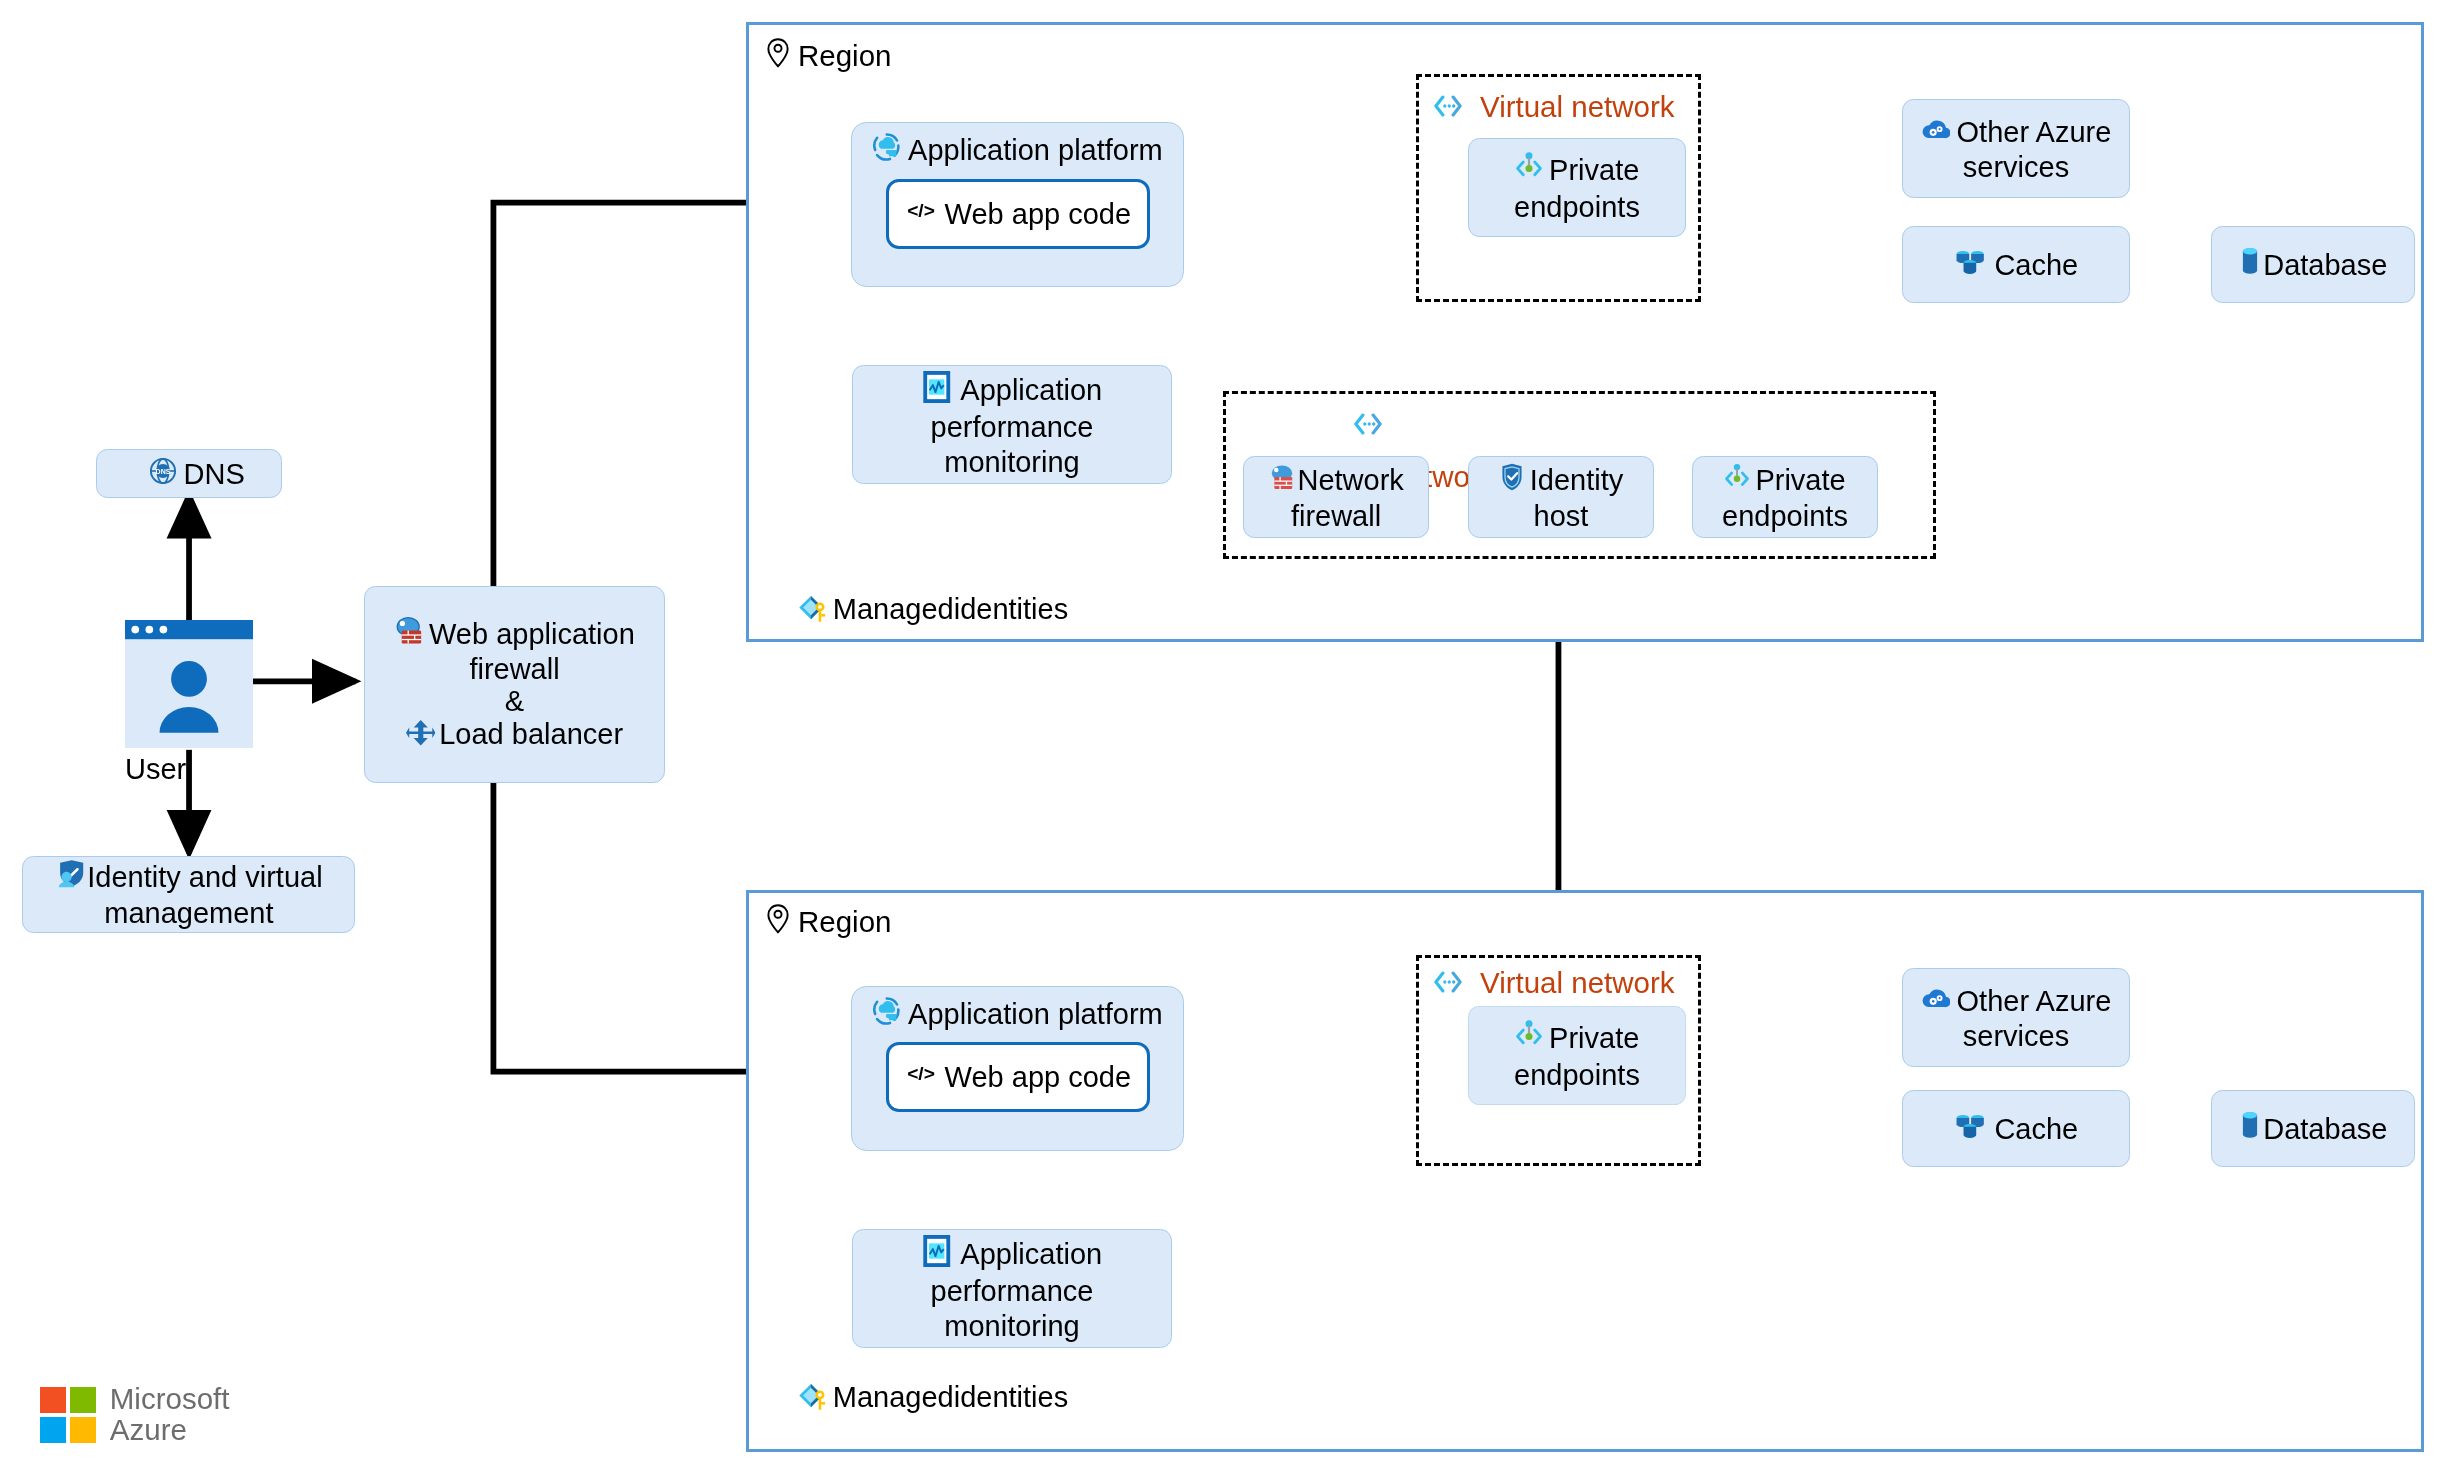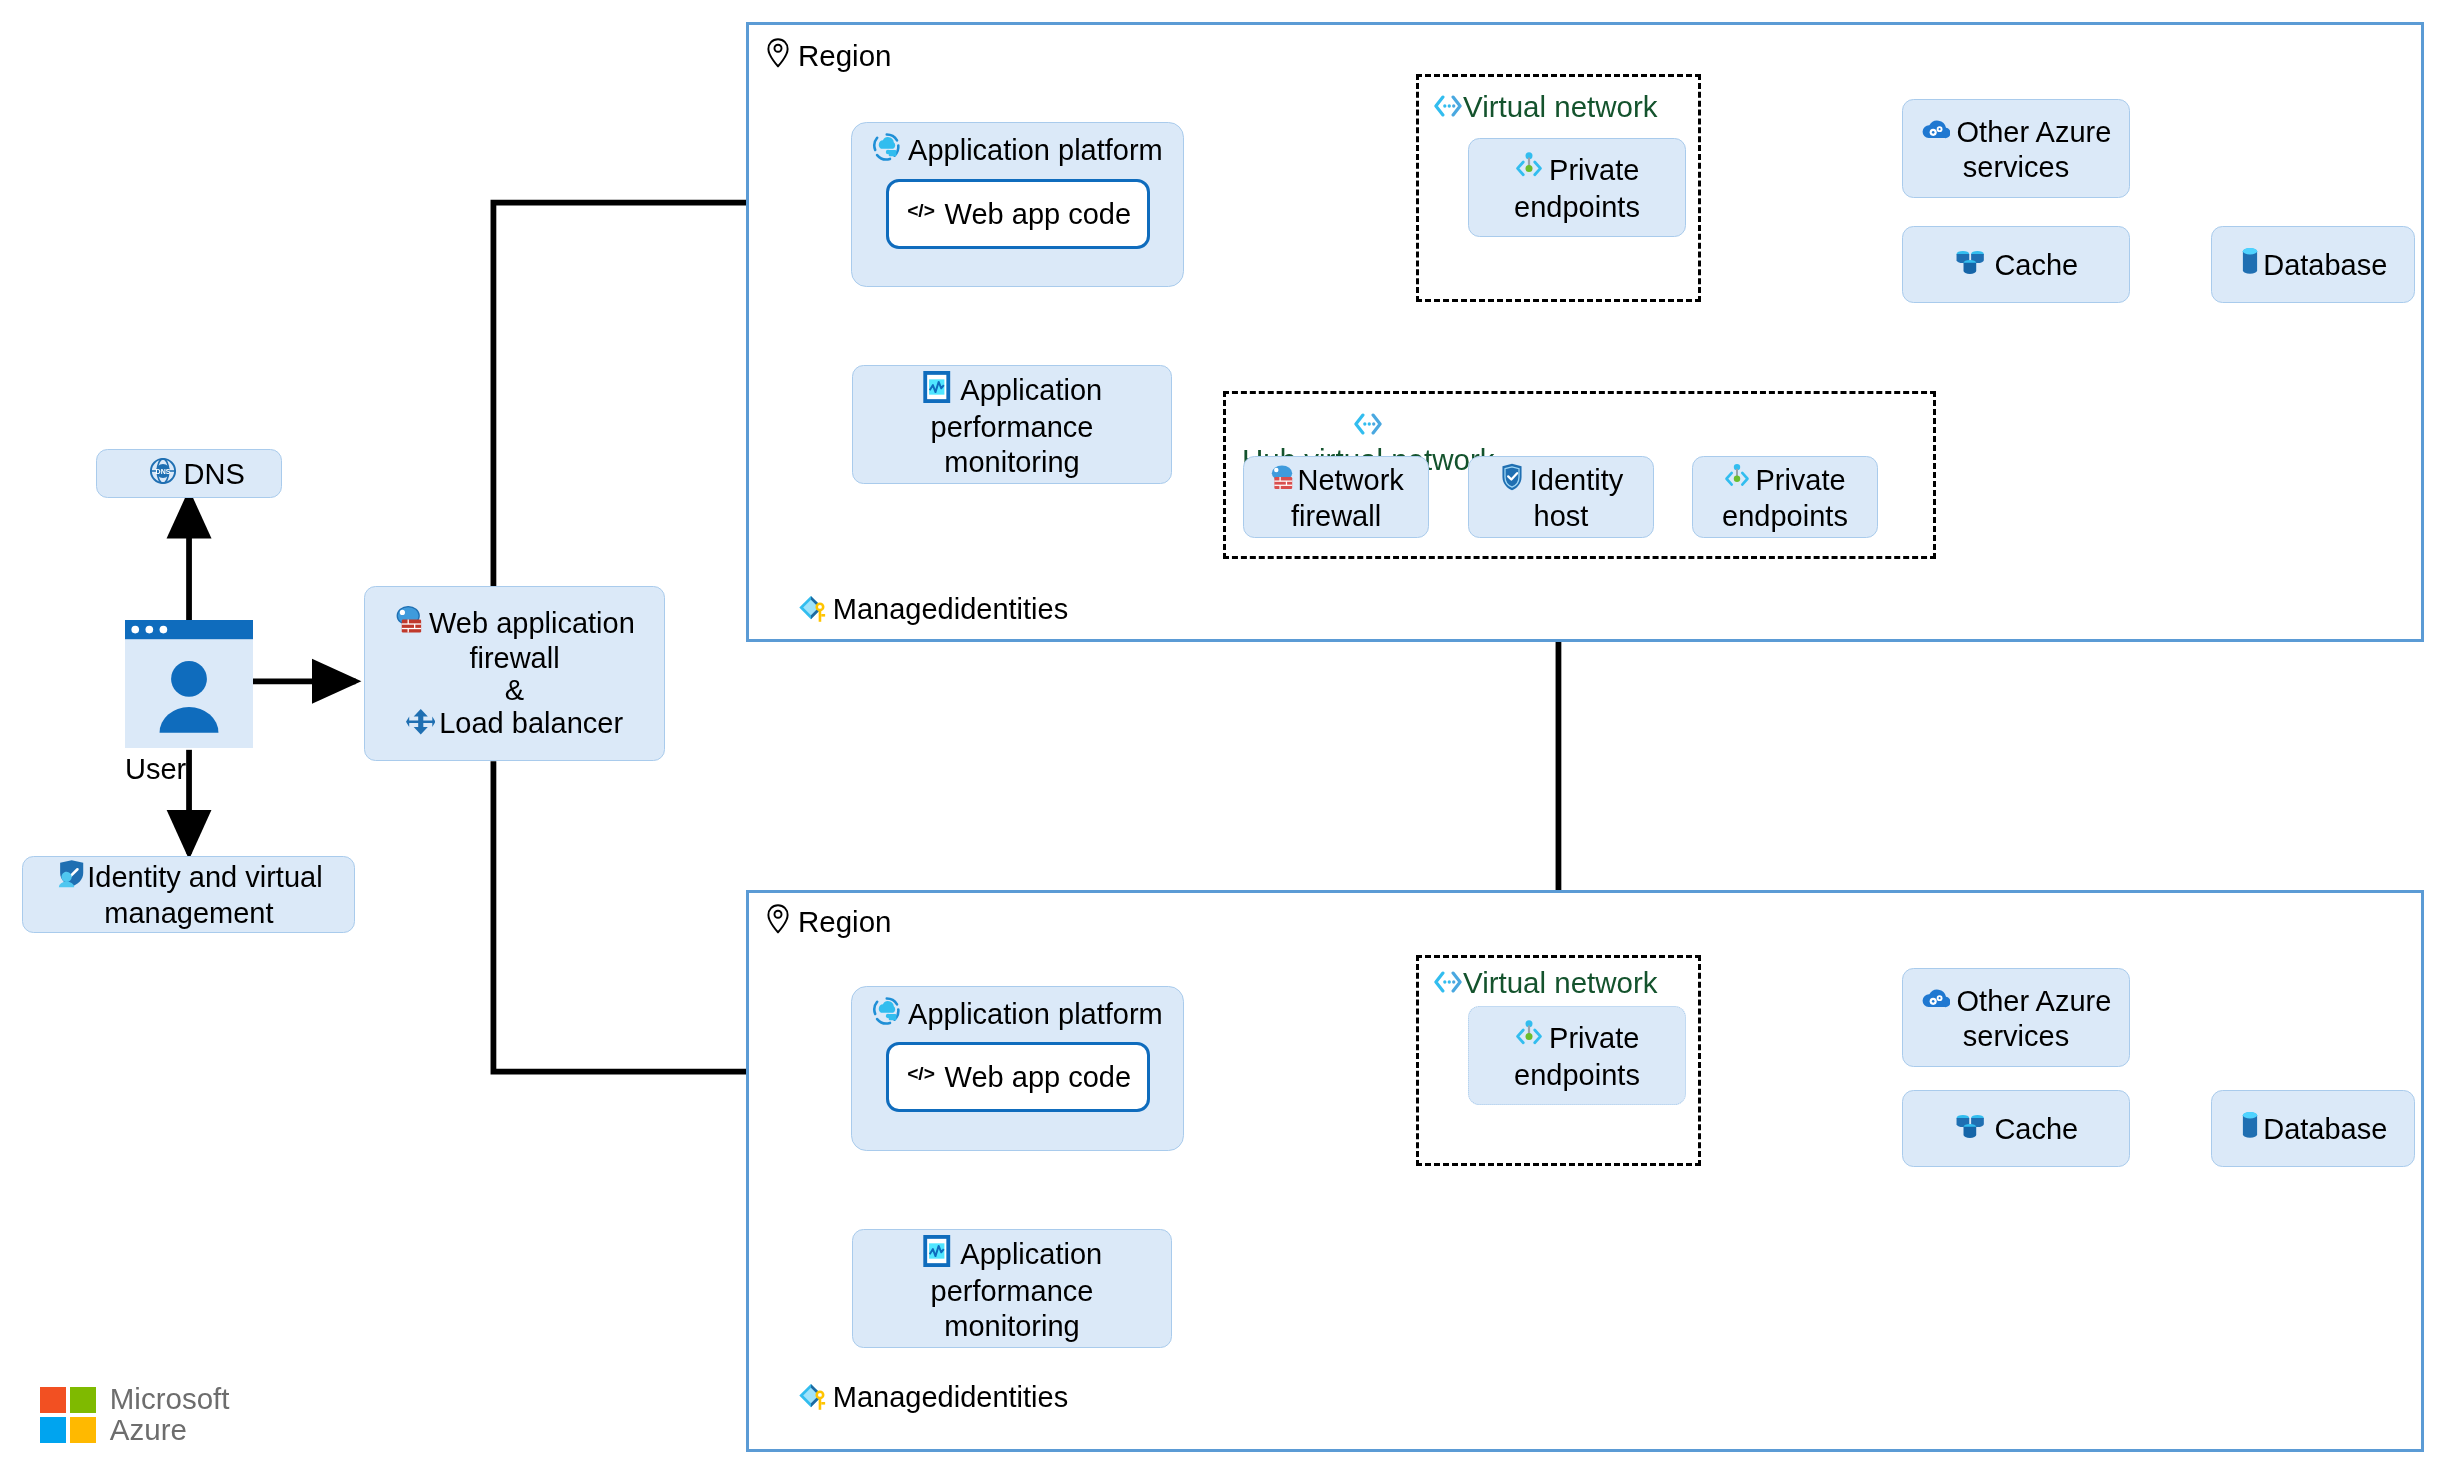--- a/index.html
+++ b/index.html
@@ -7,21 +7,21 @@
   body{font-family:"Liberation Sans","DejaVu Sans",sans-serif;}
   #canvas{position:relative;width:2462px;height:1483px;background:#fff;overflow:hidden;}
   .abs{position:absolute;}
 
   
   .region{position:absolute;border:3.2px solid #5b9bd5;background:#ffffff;box-sizing:border-box;}
   .region-label{position:absolute;display:flex;align-items:center;gap:9px;font-size:29.5px;color:#000;}
 
   
   .vnet{position:absolute;border:3.8px dashed #000;background:transparent;box-sizing:border-box;}
-  .vnet-label{position:absolute;display:flex;align-items:center;gap:1px;font-size:29.5px;color:#14532d;white-space:nowrap;}
+  .vnet-label{position:absolute;display:flex;align-items:center;gap:18px;font-size:29.5px;color:#c2410c;white-space:nowrap;}
 
   
   .node{position:absolute;background:#dbe9f8;border:1.9px solid #a9cbec;border-radius:11.5px;
         box-sizing:border-box;display:flex;align-items:center;justify-content:center;
         text-align:center;font-size:29px;color:#000;line-height:1.12;}
   .node.dotted{border-style:dotted;border-color:#a9cbec;}
   .node .ico{display:inline-block;vertical-align:middle;margin-right:6.4px;}
   .node .lbl{display:inline;vertical-align:middle;}
   .node-inner{padding:0 10.3px;}
 
@@ -128,21 +128,21 @@
         <svg width="29.5" height="29.5" viewBox="0 0 46 46">
             <path d="M8,6 L26,2 L44,6 L44,22 C44,33 35,40 26,43 C17,40 8,33 8,22 z" fill="#1f6fb2"></path>
             <path d="M17,22 l6,6 l12,-12" stroke="#fff" stroke-width="4" fill="none" stroke-linecap="round" stroke-linejoin="round"></path>
             <circle cx="18" cy="28" r="8" fill="#50c7f0"></circle>
             <path d="M6,44 a12,9 0 0 1 24,0 z" fill="#50c7f0"></path>
           </svg>
       </span><span class="lbl"><span>Identity and virtual</span><br><span>management</span></span>
     </span>
   </div>
 
-  <div class="node" style="left:364px;top:586px;width:301px;height:175px;">
+  <div class="node" style="left:364px;top:586px;width:301px;height:197px;">
     <span class="node-inner" style="padding:0 6.4px;">
       <span class="ico" style="margin-right:3.8px;">
         <svg width="31" height="31" viewBox="0 0 48 48">
             <ellipse cx="22" cy="18" rx="17" ry="14" fill="#3f9bdc"></ellipse>
             <ellipse cx="22" cy="18" rx="17" ry="14" fill="none" stroke="#1f6fb2" stroke-width="2"></ellipse>
             <circle cx="13" cy="13" r="4" fill="#fff"></circle>
             <rect x="12" y="24" width="30" height="20" rx="2" fill="#c0392b"></rect>
             <g stroke="#fff" stroke-width="2">
               <line x1="12" y1="31" x2="42" y2="31"></line>
               <line x1="12" y1="38" x2="42" y2="38"></line>

